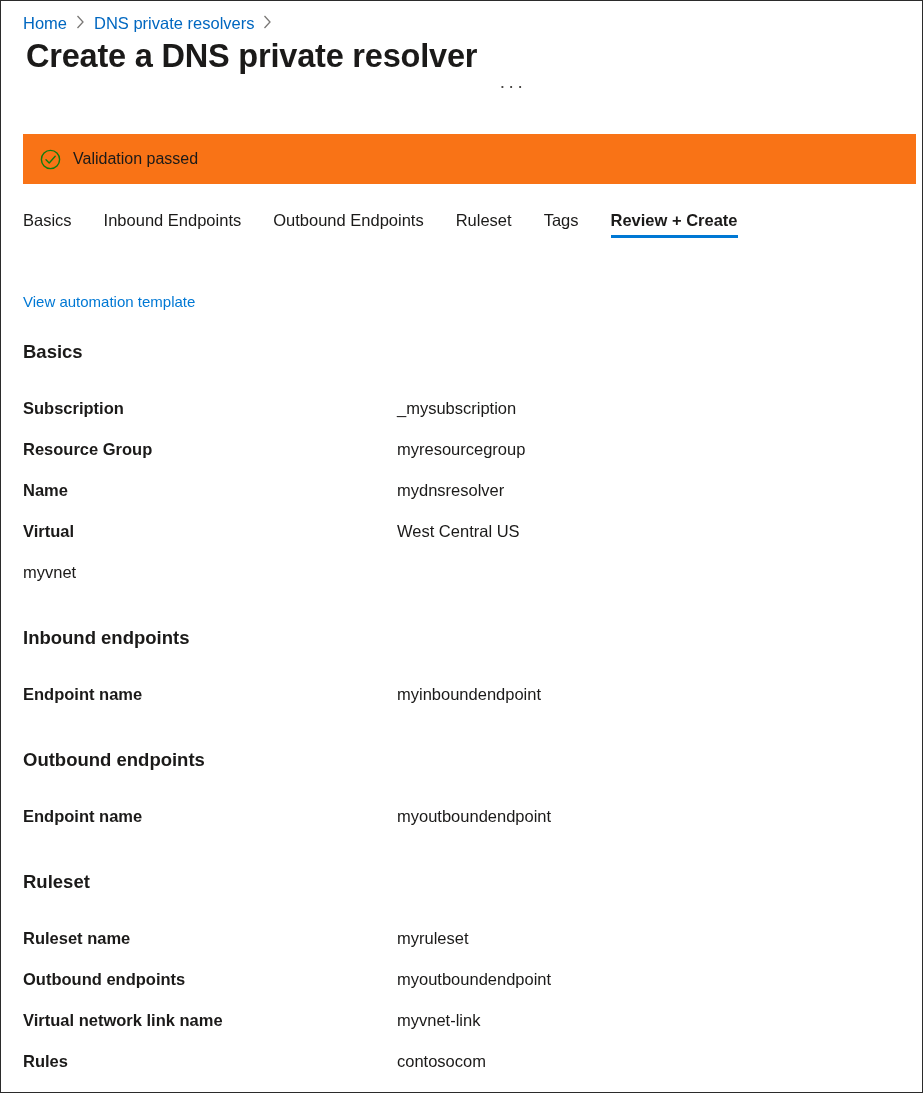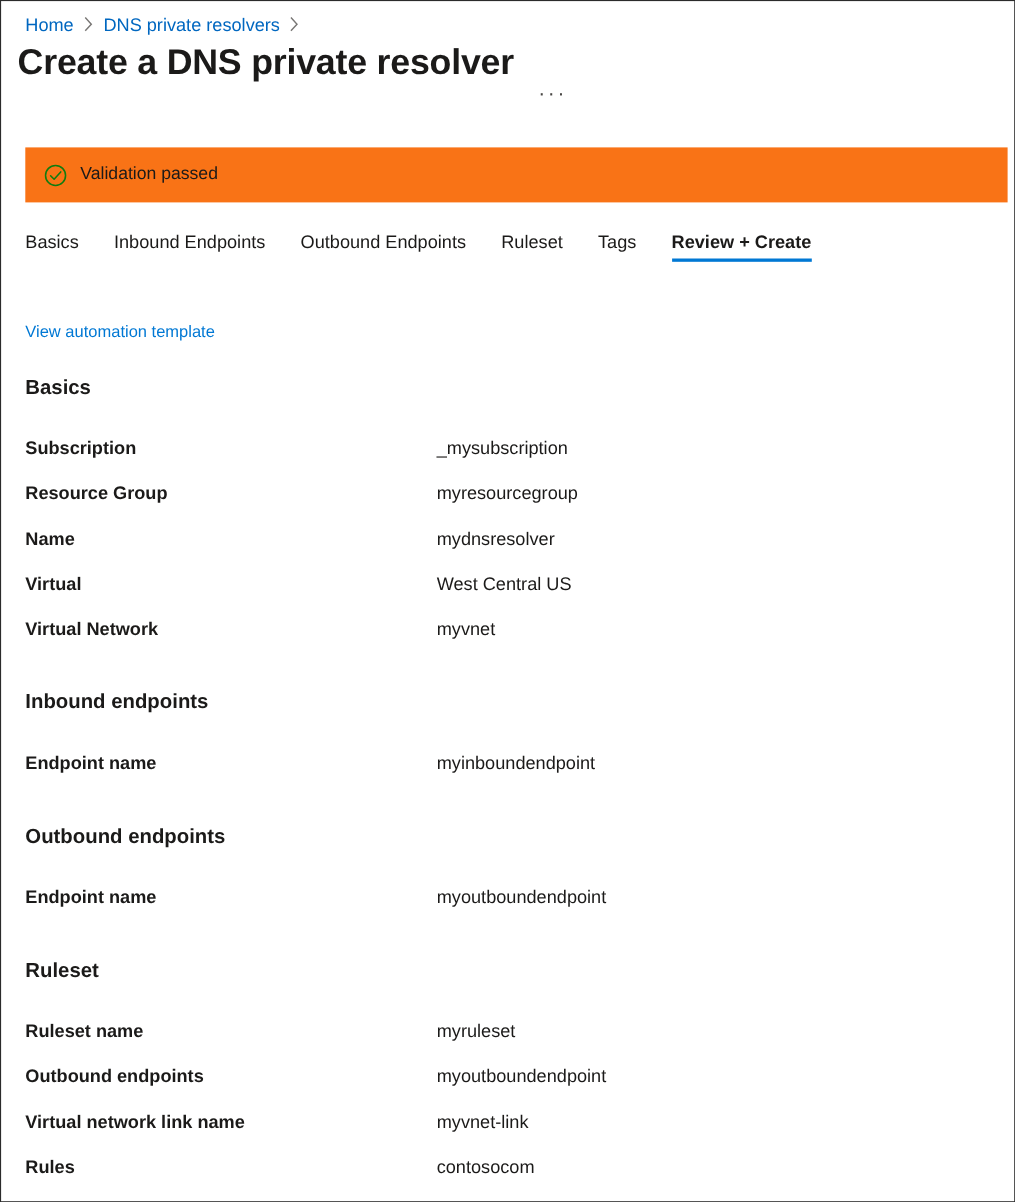--- a/index.html
+++ b/index.html
@@ -44,21 +44,21 @@
     font-size: 15px;
     line-height: 1;
     display: inline-block;
     transform: translateY(-1px);
   }
   .crumb-sep svg { display: block; }
 
   
   .title-row {
     position: absolute;
-    left: 15px;
+    left: 25px;
     top: 51px;
     display: flex;
     align-items: flex-end;
     height: 46px;
   }
   .page-title {
     font-size: 32.5px;
     font-weight: 600;
     letter-spacing: -0.2px;
     color: #1b1a19;
@@ -236,21 +236,20 @@
       </div>
       <div class="kv-row">
         <div class="kv-key">Name</div>
         <div class="kv-val">mydnsresolver</div>
       </div>
       <div class="kv-row">
         <div class="kv-key">Virtual</div>
         <div class="kv-val">West Central US</div>
       </div>
       <div class="kv-row">
-        <div class="kv-key">Virtual Network</div>
         <div class="kv-val">myvnet</div>
       </div>
     </div>
 
     
     <div class="section">
       <div class="section-title">Inbound endpoints</div>
       <div class="kv-row">
         <div class="kv-key">Endpoint name</div>
         <div class="kv-val">myinboundendpoint</div>

